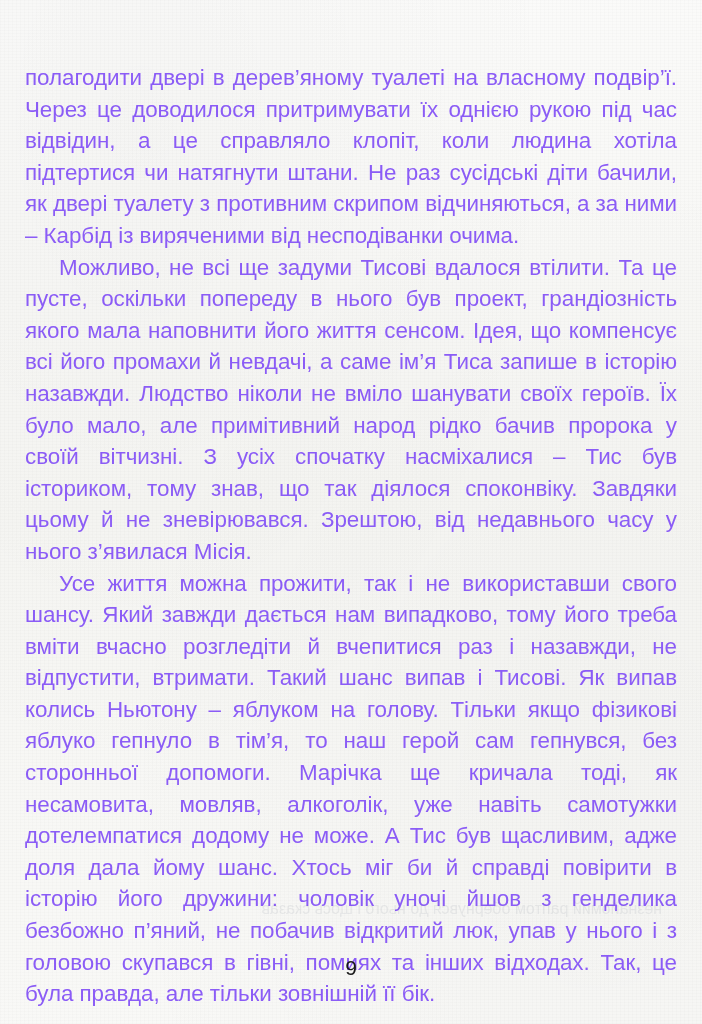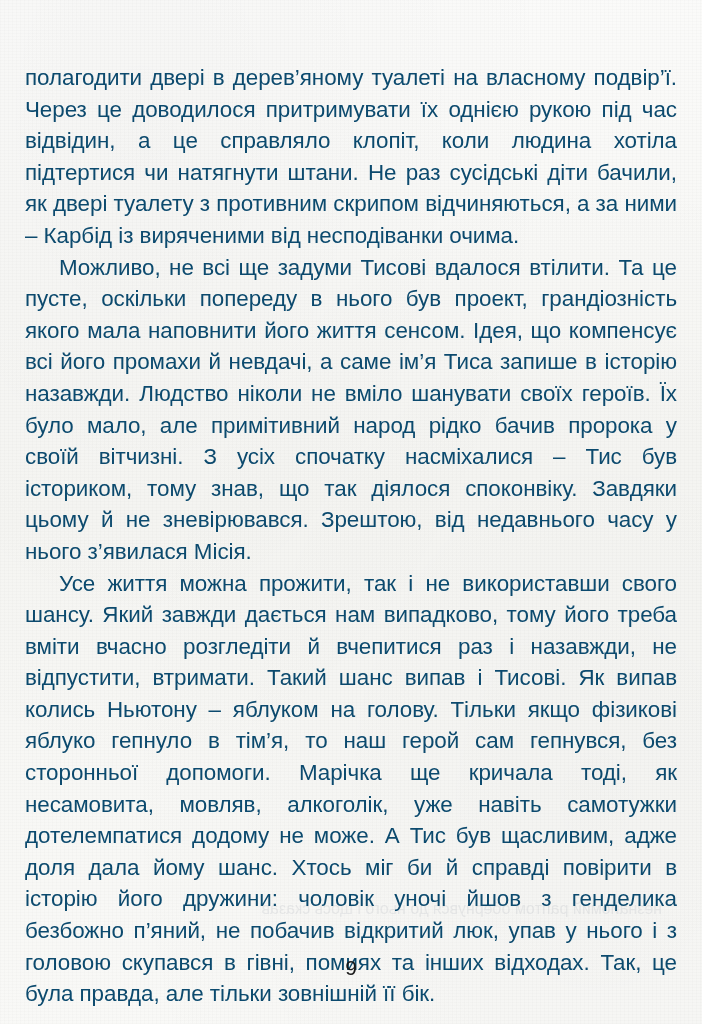--- a/index.html
+++ b/index.html
@@ -45,21 +45,21 @@
     height: 1024px;
     box-sizing: border-box;
     padding: 0;
   }
 
   .text-block {
     position: absolute;
     left: 25px;
     top: 62px;
     width: 652px;
-    color: #0c4a6e;
+    color: #8b5cf6;
     font-size: 22.4px;
     line-height: 31.6px;
     text-align: justify;
     text-justify: inter-word;
     letter-spacing: -0.05px;
     word-spacing: 0px;
     hyphens: none;
   }
 
   .para {

